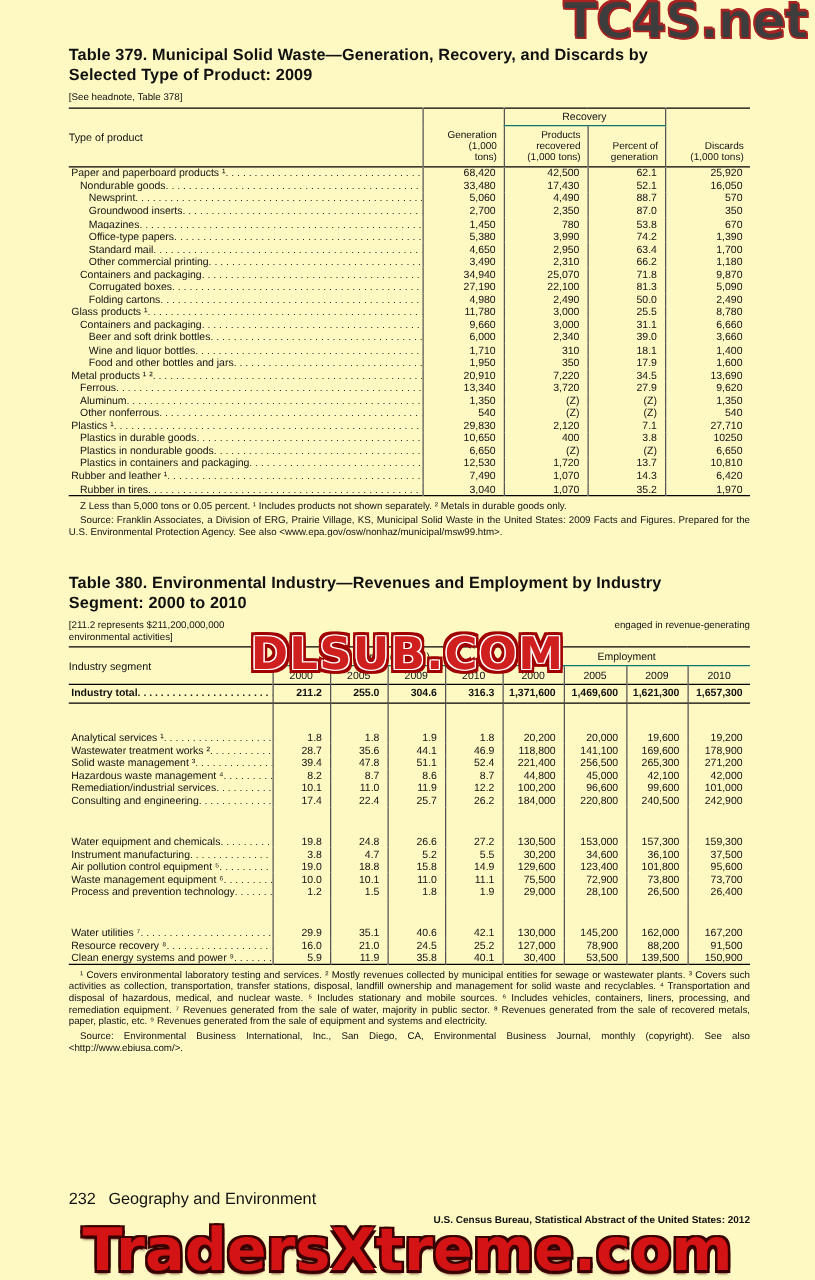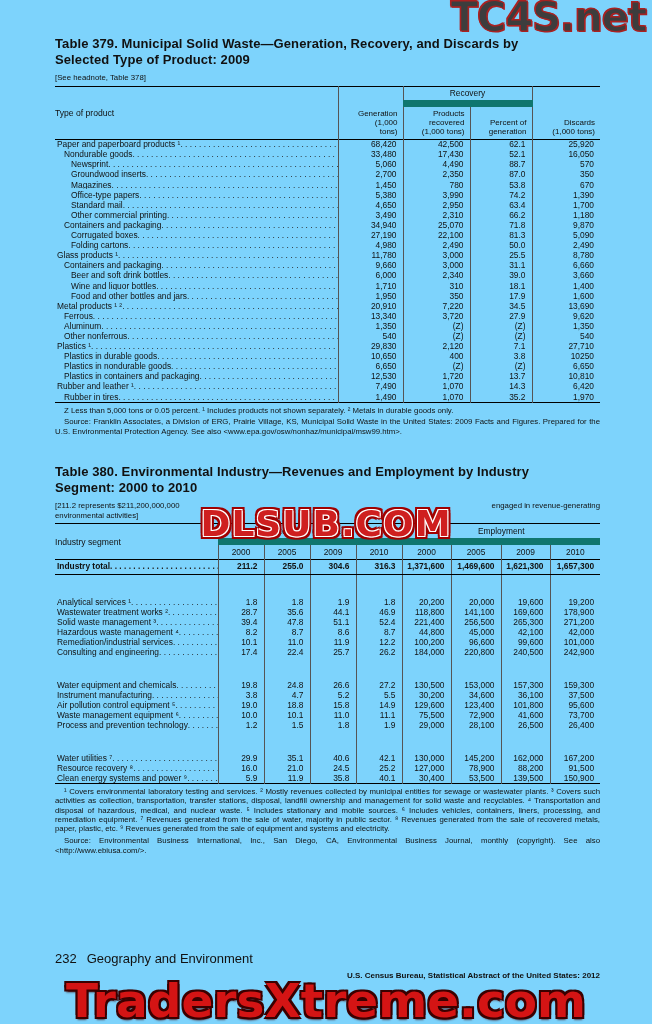--- a/index.html
+++ b/index.html
@@ -1,37 +1,37 @@
 <!DOCTYPE html>
 <html><head>
 <meta charset="utf-8">
 <style>
   * { margin:0; padding:0; box-sizing:border-box; }
   html,body { background:#9a9a9a; }
   .page {
     position:relative; width:652px; height:1024px; margin:0 auto;
-    background:#7dd3fc; overflow:hidden; color:#111;
+    background:#fef9c3; overflow:hidden; color:#111;
     font-family:"Liberation Sans", sans-serif;
   }
   .content { position:absolute; top:0; left:0; right:0; padding:36px 52px 0 55px; }
 
   .ttitle { font-size:13px; font-weight:bold; line-height:16px; max-width:505px; letter-spacing:0.1px; }
   .headnote { font-size:7.8px; margin-top:5px; line-height:9.5px; }
 
   .tbl {
     width:100%; border-collapse:collapse; table-layout:fixed; margin-top:3px;
     border-top:1.4px solid #000; border-bottom:1px solid #000;
   }
   .tbl thead { border-bottom:1px solid #000; }
   th { font-weight:normal; }
   .stub { text-align:left; vertical-align:middle; font-size:8.6px; }
   .colh { font-size:8px; line-height:9.2px; text-align:right; vertical-align:bottom;
           padding:2px 5px 2px 18px; white-space:pre-line; }
   .grp  { font-size:8.4px; text-align:center; vertical-align:middle;
-          border-bottom:7px solid #0f766e; padding:1.5px 0 2px; }
+          border-bottom:1px solid #0f766e; padding:1.5px 0 2px; }
   .yr   { font-size:8.4px; text-align:center; padding:2px 0; }
   .vr   { border-left:1px solid #555; }
 
   td.num { font-size:8.4px; text-align:right; padding:0.6px 6px 0.6px 0;
            border-left:1px solid #555; line-height:8.9px; }
   td.lbl { font-size:8.4px; line-height:8.9px; padding:0.6px 0 0.6px 2px; }
   .lw { display:flex; align-items:baseline; overflow:hidden; }
   .t  { white-space:nowrap; }
   .dots { flex:1; overflow:hidden; white-space:nowrap; font-size:8.4px; color:#222; }
   .dots::before { content:" . . . . . . . . . . . . . . . . . . . . . . . . . . . . . . . . . . . . . . . . . . . . . . . . . . . . . . . . . . . . . . . . . . . . . . . . . . . . . . . . . . . . . . . . . . . . . . . . . . . . . . . ."; }
@@ -415,21 +415,21 @@
               <td class="num">14.3</td>
               <td class="num">6,420</td>
             </tr>
             <tr class="ind1">
               <td class="lbl">
                 <div class="lw">
                   <span class="t">Rubber in tires</span>
                   <span class="dots"></span>
                 </div>
               </td>
-              <td class="num">1,490</td>
+              <td class="num">3,040</td>
               <td class="num">1,070</td>
               <td class="num">35.2</td>
               <td class="num">1,970</td>
             </tr>
           </tbody>
       </table>
 
       <p class="fnote">Z Less than 5,000 tons or 0.05 percent. ¹ Includes products not shown separately. ² Metals in durable goods only.</p>
       <p class="fnote">Source: Franklin Associates, a Division of ERG, Prairie Village, KS, Municipal Solid Waste in the United States: 2009 Facts and Figures. Prepared for the U.S. Environmental Protection Agency. See also &lt;www.epa.gov/osw/nonhaz/municipal/msw99.htm&gt;.</p>
     </section>
@@ -641,21 +641,21 @@
                   <span class="t">Waste management equipment ⁶</span>
                   <span class="dots"></span>
                 </div>
               </td>
               <td class="num">10.0</td>
               <td class="num">10.1</td>
               <td class="num">11.0</td>
               <td class="num">11.1</td>
               <td class="num">75,500</td>
               <td class="num">72,900</td>
-              <td class="num">41,600</td>
+              <td class="num">73,800</td>
               <td class="num">73,700</td>
             </tr>
             <tr class="ind0">
               <td class="lbl">
                 <div class="lw">
                   <span class="t">Process and prevention technology</span>
                   <span class="dots"></span>
                 </div>
               </td>
               <td class="num">1.2</td>

